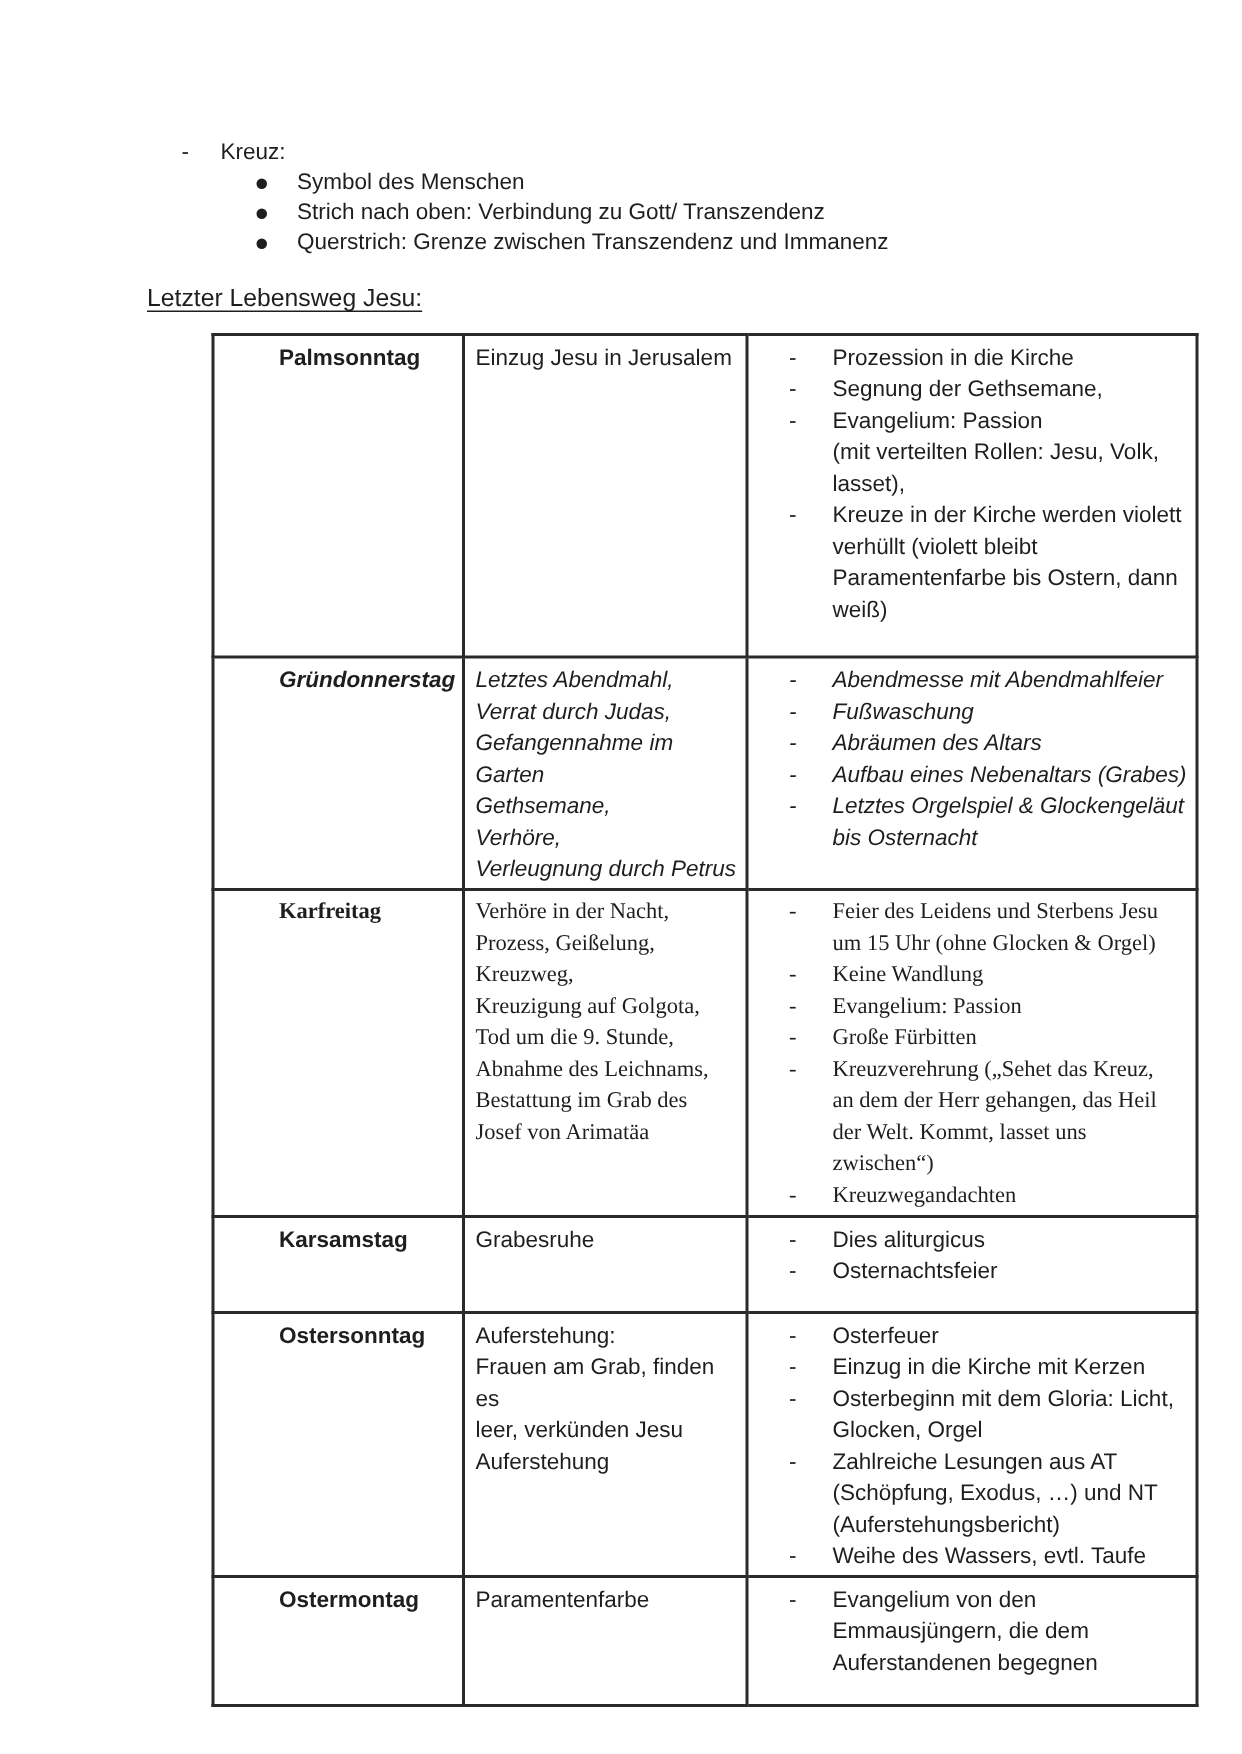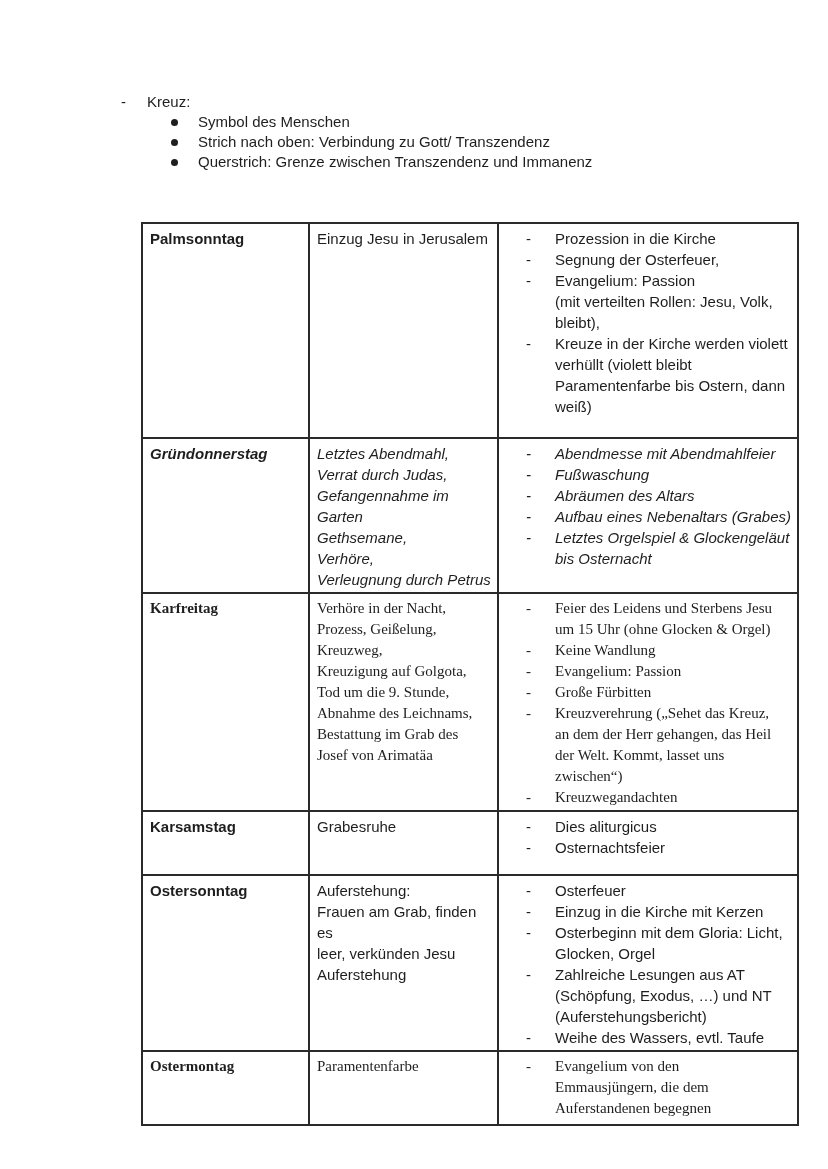--- a/index.html
+++ b/index.html
@@ -57,23 +57,23 @@
     overflow: hidden;
   }
   .holy-table col.c1 { width: 167px; }
   .holy-table col.c2 { width: 189px; }
   .holy-table col.c3 { width: 300px; }
   .holy-table tr:nth-child(1) { height: 215px; }
   .holy-table tr:nth-child(2) { height: 130px; font-style: italic; }
   .holy-table tr:nth-child(3) { height: 215px; font-family: Liberation Serif, serif; }
   .holy-table tr:nth-child(4) { height: 64px; }
   .holy-table tr:nth-child(5) { height: 173px; }
-  .holy-table tr:nth-child(6) { height: 74px; font-family: Liberation Serif, serif; }
-
-  .day { font-weight: bold; }
+  .holy-table tr:nth-child(6) { height: 86px; }
+
+  .day { font-weight: bold; margin-left: 36px; }
   .lit-item { display: flex; align-items: flex-start; }
   .lit-dash { width: 49px; padding-left: 20px; box-sizing: border-box; flex: none; }
   .lit-text { flex: 1; min-width: 0; }
 </style>
 </head>
 <body>
 
 <div class="page">
 
   <div class="notes">
@@ -96,20 +96,21 @@
       </div>
       <div class="note-bullet">
         <span class="dot-cell">
             <span class="dot"></span>
           </span>
         <span>Querstrich: Grenze zwischen Transzendenz und Immanenz</span>
       </div>
     </div>
   </div>
 
+  <div class="heading">Letzter Lebensweg Jesu:</div>
 
   <table class="holy-table">
     <colgroup>
         <col class="c1">
         <col class="c2">
         <col class="c3">
       </colgroup>
     <tbody>
         <tr>
           <td><span class="day">Palmsonntag</span></td>
@@ -119,29 +120,29 @@
           <td>
             <div class="lit-item">
               <span class="lit-dash">-</span>
               <span class="lit-text">
                 <div>Prozession in die Kirche</div>
               </span>
             </div>
             <div class="lit-item">
               <span class="lit-dash">-</span>
               <span class="lit-text">
-                <div>Segnung der Osterfeuer,</div>
+                <div>Segnung der Gethsemane,</div>
               </span>
             </div>
             <div class="lit-item">
               <span class="lit-dash">-</span>
               <span class="lit-text">
                 <div>Evangelium: Passion</div>
                 <div>(mit verteilten Rollen: Jesu, Volk,</div>
-                <div>bleibt),</div>
+                <div>lasset),</div>
               </span>
             </div>
             <div class="lit-item">
               <span class="lit-dash">-</span>
               <span class="lit-text">
                 <div>Kreuze in der Kirche werden violett</div>
                 <div>verhüllt (violett bleibt</div>
                 <div>Paramentenfarbe bis Ostern, dann</div>
                 <div>weiß)</div>
               </span>

